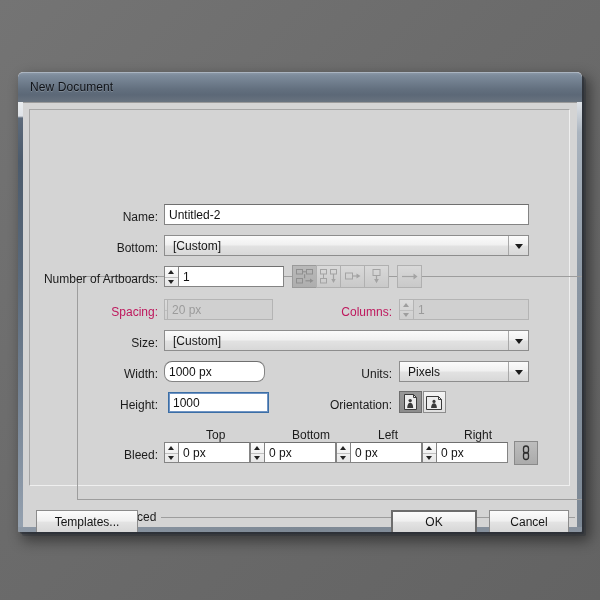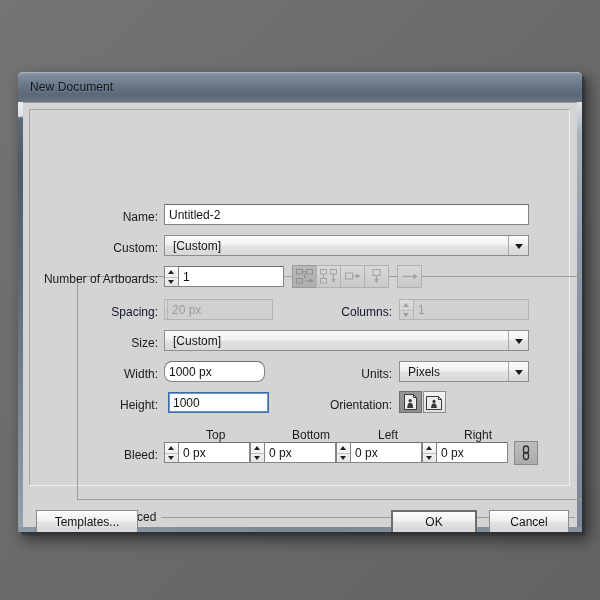--- a/index.html
+++ b/index.html
@@ -117,21 +117,21 @@
 
   
   .lbl {
     position: absolute;
     text-align: right;
     font-size: 12px;
     color: #1b1b1b;
     white-space: nowrap;
     line-height: 14px;
   }
-  .lbl.dim { color: #0f172a; }
+  .lbl.dim { color: #be185d; }
   .lbl.left { text-align: left; }
 
   
   .tinput {
     position: absolute;
     background: #ffffff;
     border: 1px solid #848484;
     border-top-color: #6f6f6f;
     box-sizing: border-box;
     font-size: 12px;
@@ -343,21 +343,21 @@
 
   <div id="body">
 
     <div id="panel">
 
       <div class="lbl" style="left:40px; top:100px; width:88px;">Name:</div>
       <div class="tinput" style="left:134px; top:94px; width:365px; height:21px;">Untitled-2</div>
 
       <div id="groupbox"></div>
       <div id="groupbox-mask"></div>
-      <div class="lbl" style="left:40px; top:131px; width:88px;">Custom:</div>
+      <div class="lbl" style="left:40px; top:131px; width:88px;">Bottom:</div>
       <div class="combo" style="left:134px; top:125px; width:365px; height:21px;">
         <span>[Custom]</span>
         <span class="arrowbox"></span>
       </div>
 
       <div class="lbl" style="left:0px; top:162px; width:128px;">Number of Artboards:</div>
       <div class="spin" style="left:134px; top:156px; height:21px;">
         <div class="up"></div>
         <div class="dn"></div>
       </div>

